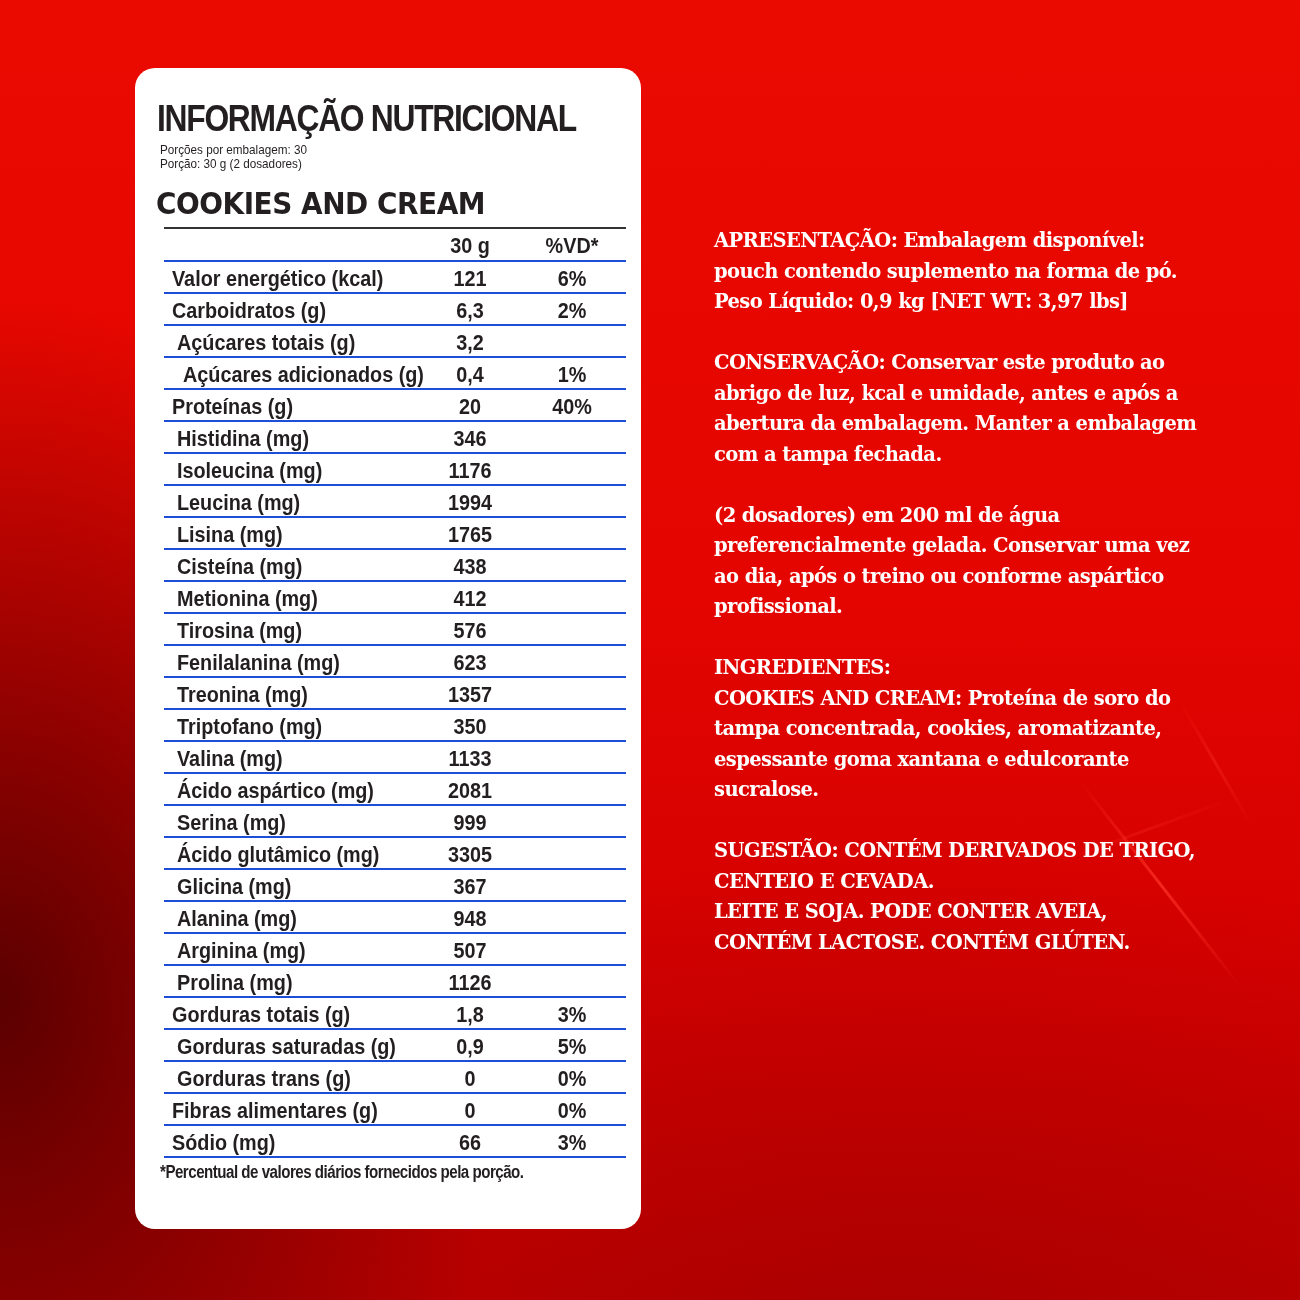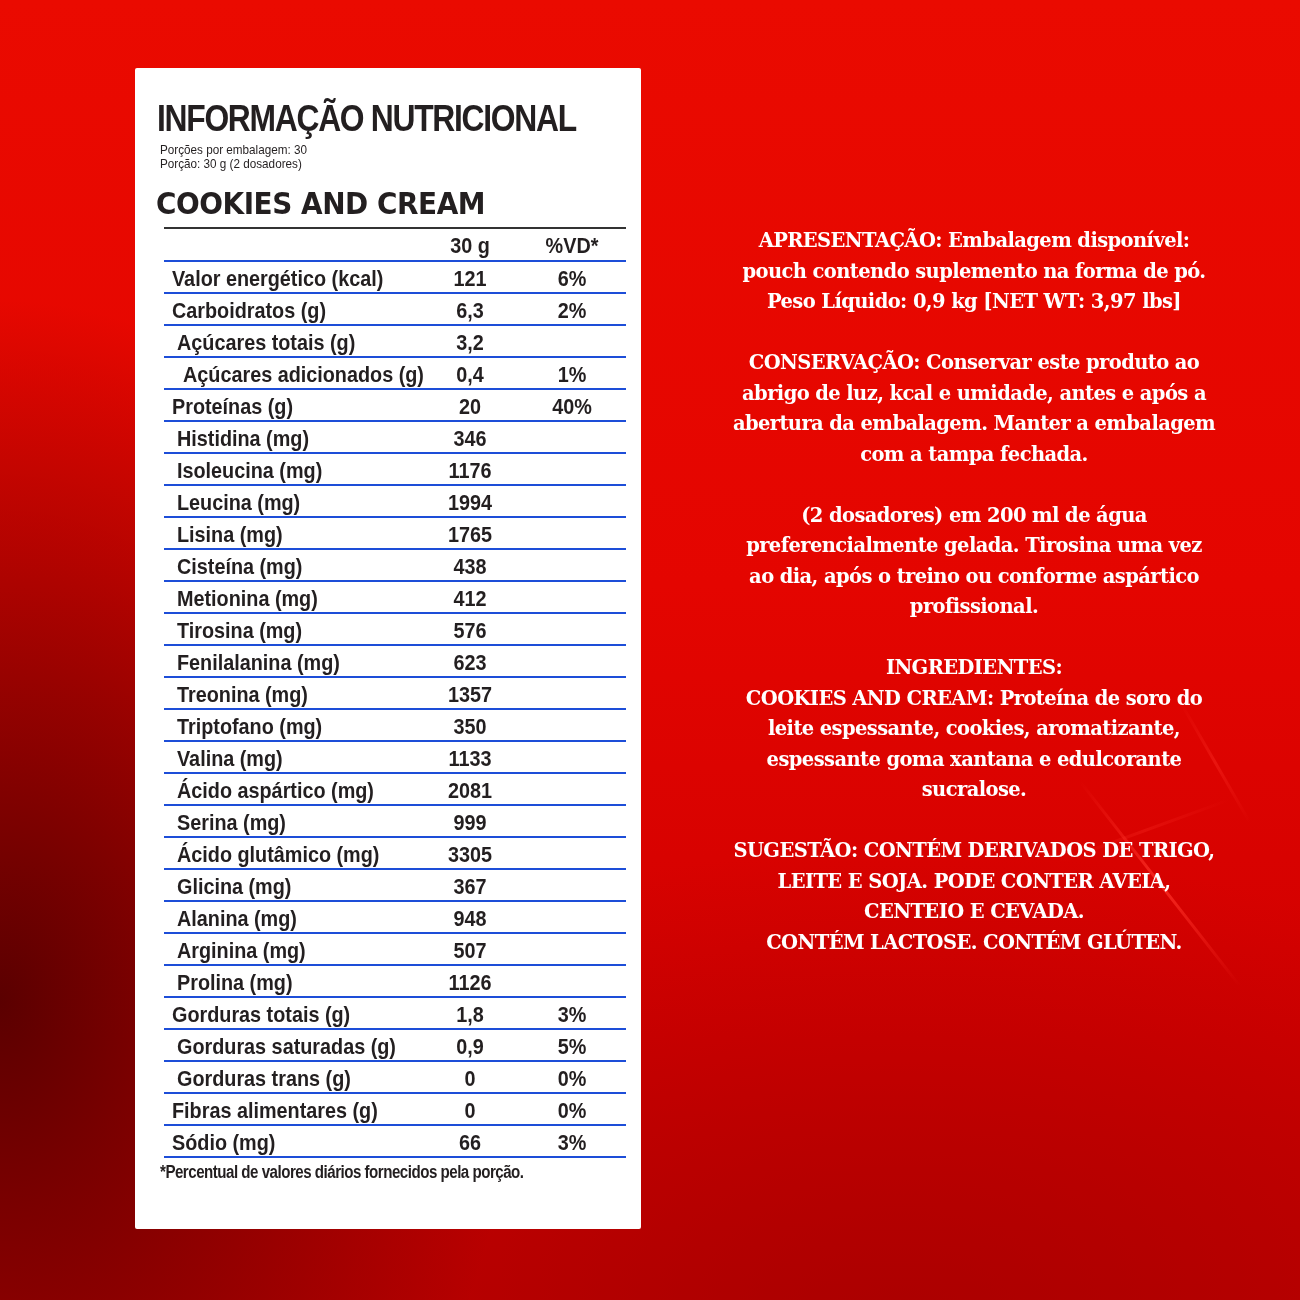--- a/index.html
+++ b/index.html
@@ -11,21 +11,21 @@
       linear-gradient(180deg, #ea0a00 0%, #e40500 45%, #d00000 80%, #c20000 100%);
     font-family: "Liberation Sans", sans-serif;
   }
   .streak {
     position:absolute; height:3px; border-radius:2px;
     background: linear-gradient(90deg, rgba(255,40,30,0) 0%, rgba(255,50,40,0.75) 50%, rgba(255,40,30,0) 100%);
     transform-origin:left center;
   }
   .card {
     position:absolute; left:135px; top:68px; width:506px; height:1161px;
-    background:#ffffff; border-radius:2px;
+    background:#ffffff; border-radius:20px;
   }
   .title {
     position:absolute; left:22px; top:30px;
     font-family:"Liberation Sans", sans-serif; font-weight:bold;
     font-size:37px; color:#231f20; letter-spacing:-1.5px;
     transform:scaleX(0.86); transform-origin:left top; white-space:nowrap;
   }
   .serving {
     position:absolute; left:25px; font-size:13px; color:#231f20;
     transform:scaleX(0.9); transform-origin:left top; white-space:nowrap; line-height:14px;
@@ -54,21 +54,21 @@
     font-family:"Liberation Sans", sans-serif; font-weight:bold; font-size:18px;
     color:#231f20; letter-spacing:-0.6px; white-space:nowrap;
     transform:scaleX(0.84); transform-origin:left top;
   }
   .info {
     position:absolute; left:714px; top:226px; width:520px;
     font-family:"DejaVu Serif", serif; color:#ffffff;
     font-size:19.5px; line-height:30.5px; font-weight:bold;
     letter-spacing:-0.6px;
   }
-  .info p { margin:0 0 30.5px 0;text-align:center; }
+  .info p { margin:0 0 30.5px 0; }
   .info .head { font-weight:bold; }
   .info .line { display:block; white-space:nowrap; }
 </style>
 </head>
 <body>
 
 <div class="streak" style="left:1080px;top:780px;width:260px;transform:rotate(52deg);"></div>
 <div class="streak" style="left:1180px;top:700px;width:140px;transform:rotate(60deg);opacity:0.5;"></div>
 <div class="streak" style="left:1060px;top:860px;width:180px;transform:rotate(-20deg);opacity:0.35;"></div>
 
@@ -237,30 +237,30 @@
     <span class="line">Peso Líquido: 0,9 kg [NET WT: 3,97 lbs]</span>
   </p>
   <p>
     <span class="line"><span class="head">CONSERVAÇÃO:</span><span> Conservar este produto ao</span></span>
     <span class="line">abrigo de luz, kcal e umidade, antes e após a</span>
     <span class="line">abertura da embalagem. Manter a embalagem</span>
     <span class="line">com a tampa fechada.</span>
   </p>
   <p>
     <span class="line">(2 dosadores) em 200 ml de água</span>
-    <span class="line">preferencialmente gelada. Tirosina uma vez</span>
+    <span class="line">preferencialmente gelada. Conservar uma vez</span>
     <span class="line">ao dia, após o treino ou conforme aspártico</span>
     <span class="line">profissional.</span>
   </p>
   <p>
     <span class="line head">INGREDIENTES:</span>
     <span class="line">COOKIES AND CREAM: Proteína de soro do</span>
-    <span class="line">leite espessante, cookies, aromatizante,</span>
+    <span class="line">tampa concentrada, cookies, aromatizante,</span>
     <span class="line">espessante goma xantana e edulcorante</span>
     <span class="line">sucralose.</span>
   </p>
   <p>
     <span class="line">SUGESTÃO: CONTÉM  DERIVADOS DE TRIGO,</span>
+    <span class="line">CENTEIO E CEVADA.</span>
     <span class="line">LEITE E SOJA. PODE CONTER AVEIA,</span>
-    <span class="line">CENTEIO E CEVADA.</span>
     <span class="line">CONTÉM LACTOSE. CONTÉM GLÚTEN.</span>
   </p>
 </div>
 
 </body></html>

